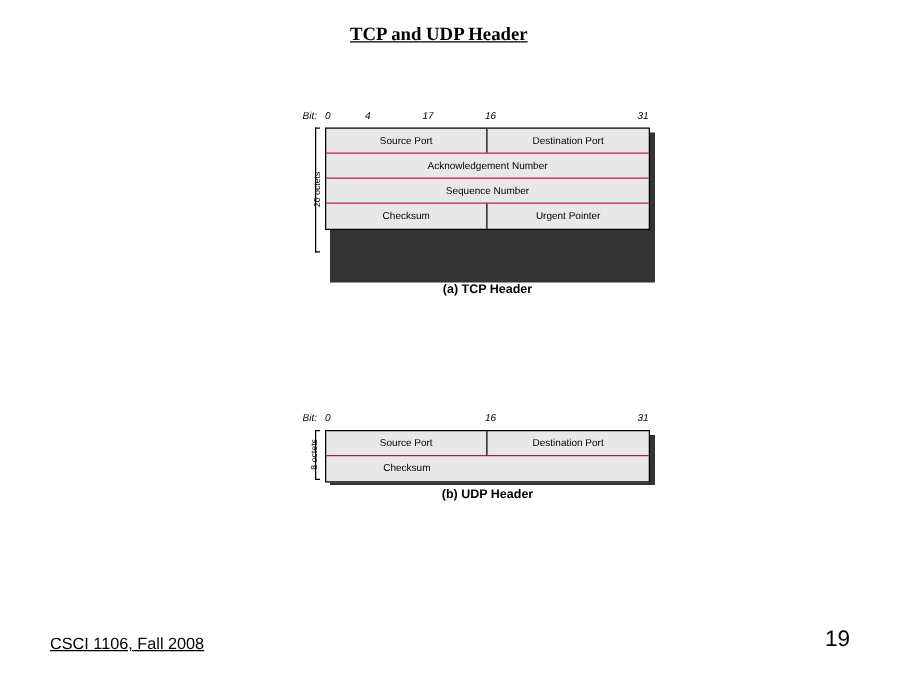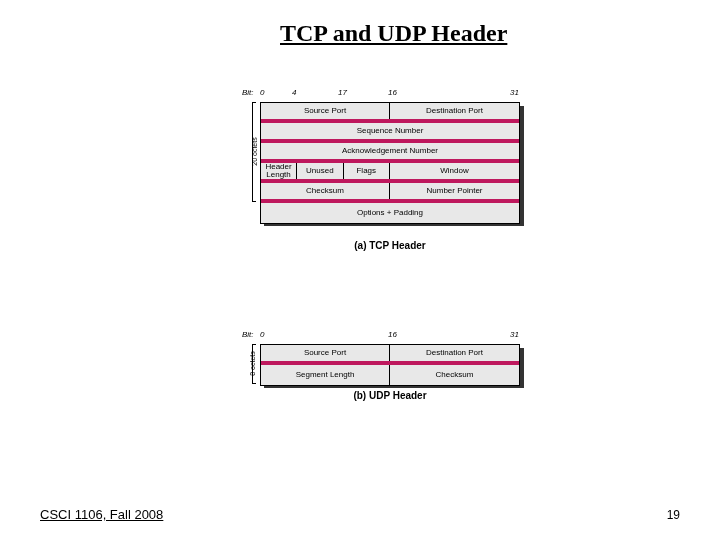--- a/index.html
+++ b/index.html
@@ -9,36 +9,36 @@
     height: 540px;
     font-family: Arial, sans-serif;
     background: #fff;
     position: relative;
   }
   .title {
     position: absolute;
     top: 20px;
     left: 280px;
     font-family: "Times New Roman", serif;
-    font-size: 24px;
+    font-size: 15px;
     font-weight: bold;
     text-decoration: underline;
   }
   .footer-left {
     position: absolute;
     bottom: 18px;
     left: 40px;
     font-size: 13px;
     text-decoration: underline;
   }
   .footer-right {
     position: absolute;
     bottom: 18px;
     right: 40px;
-    font-size: 12px;
+    font-size: 18px;
   }
   .tcp-wrap {
     position: absolute;
     top: 88px;
     left: 260px;
     width: 270px;
   }
   .udp-wrap {
     position: absolute;
     top: 330px;
@@ -63,21 +63,21 @@
     position: absolute;
     top: 14px;
     left: 0;
     width: 260px;
     border: 1px solid #000;
     background: #e8e8e8;
   }
   .row {
     display: flex;
     height: 20px;
-    border-bottom: 4px solid #be185d;
+    border-bottom: 1px solid #be185d;
   }
   .row:last-child { border-bottom: none; }
   .cell {
     border-right: 1px solid #000;
     font-size: 8px;
     display: flex;
     align-items: center;
     justify-content: center;
     text-align: center;
     padding: 0 1px;
@@ -118,57 +118,47 @@
   <span class="bit" style="left:250px">31</span>
   <div class="brace" style="top:14px;height:100px"></div>
   <span class="side-label" style="top:60px">20 octets</span>
   <div class="shadow" style="top:18px;left:4px;width:260px;height:120px"></div>
   <div class="table">
     <div class="row">
       <div class="cell" style="flex:0 0 50%">Source Port</div>
       <div class="cell" style="flex:0 0 50%">Destination Port</div>
     </div>
     <div class="row">
+      <div class="cell" style="flex:1">Acknowledgement Number</div>
+    </div>
+    <div class="row">
       <div class="cell" style="flex:1">Sequence Number</div>
     </div>
     <div class="row">
-      <div class="cell" style="flex:1">Acknowledgement Number</div>
-    </div>
-    <div class="row">
-      <div class="cell" style="flex:0 0 14%">Header Length</div>
-      <div class="cell" style="flex:0 0 18%">Unused</div>
-      <div class="cell" style="flex:0 0 18%">Flags</div>
-      <div class="cell" style="flex:0 0 50%">Window</div>
-    </div>
-    <div class="row">
       <div class="cell" style="flex:0 0 50%">Checksum</div>
-      <div class="cell" style="flex:0 0 50%">Number Pointer</div>
-    </div>
-    <div class="row">
-      <div class="cell" style="flex:1">Options + Padding</div>
+      <div class="cell" style="flex:0 0 50%">Urgent Pointer</div>
     </div>
   </div>
-  <div class="caption" style="top:152px">(a) TCP Header</div>
+  <div class="caption" style="top:138px">(a) TCP Header</div>
 </div>
 
 <div class="udp-wrap">
   <span class="bit" style="left:-18px">Bit:</span>
   <span class="bit" style="left:0px">0</span>
   <span class="bit" style="left:128px">16</span>
   <span class="bit" style="left:250px">31</span>
   <div class="brace" style="top:14px;height:40px"></div>
   <span class="side-label" style="top:30px">8 octets</span>
   <div class="shadow" style="top:18px;left:4px;width:260px;height:40px"></div>
   <div class="table">
     <div class="row">
       <div class="cell" style="flex:0 0 50%">Source Port</div>
       <div class="cell" style="flex:0 0 50%">Destination Port</div>
     </div>
     <div class="row">
-      <div class="cell" style="flex:0 0 50%">Segment Length</div>
       <div class="cell" style="flex:0 0 50%">Checksum</div>
     </div>
   </div>
   <div class="caption" style="top:60px">(b) UDP Header</div>
 </div>
 
 <div class="footer-left">CSCI 1106, Fall 2008</div>
 <div class="footer-right">19</div>
 
 </body></html>

